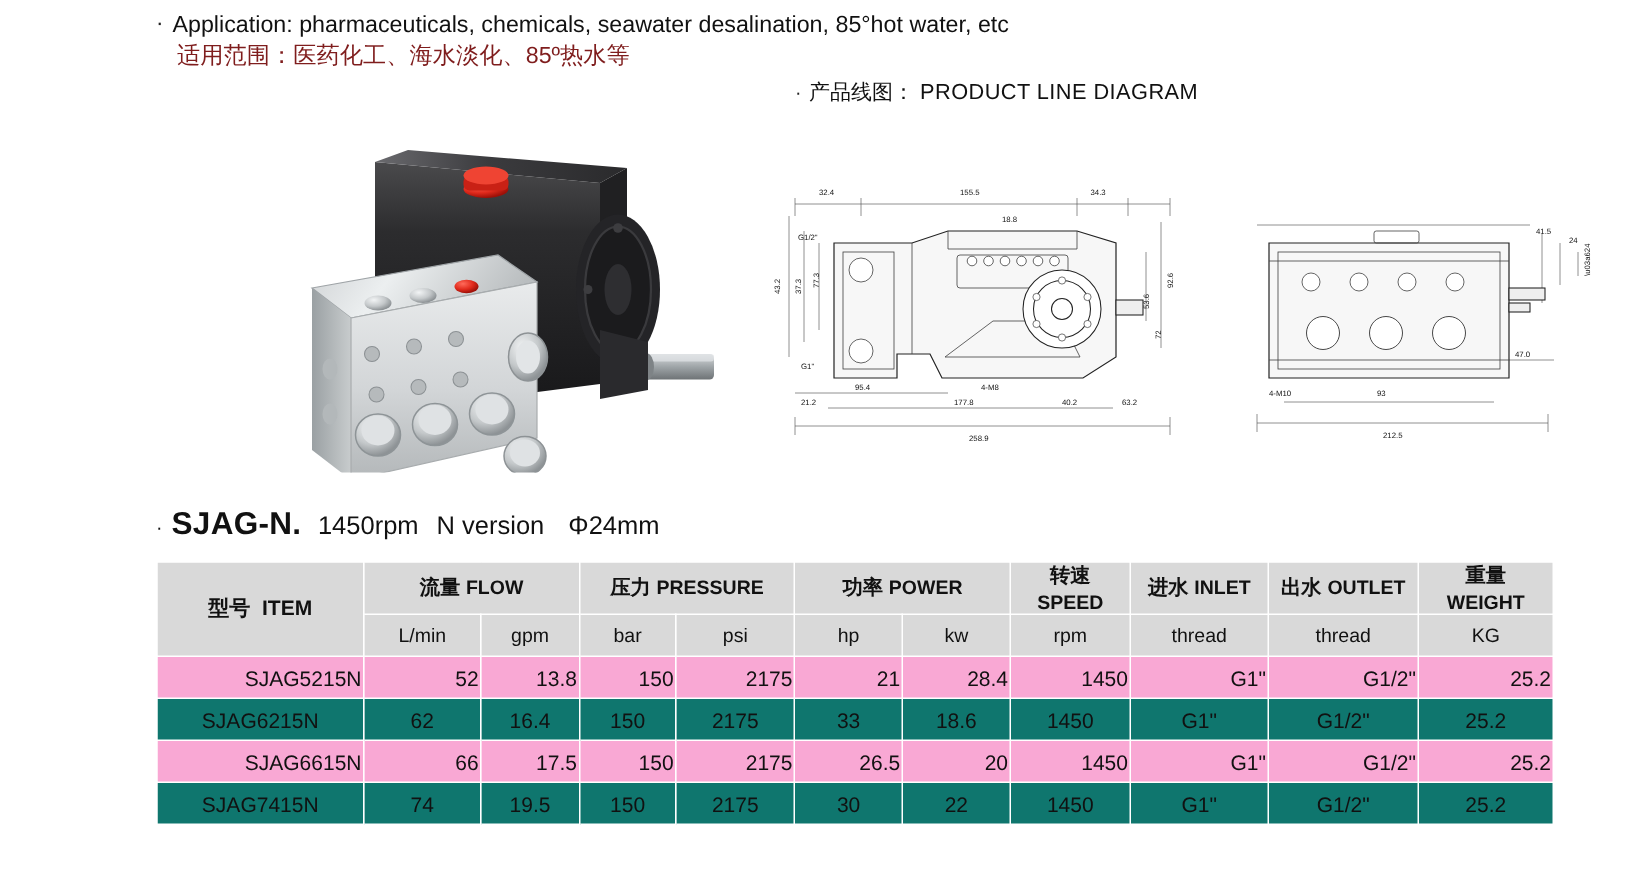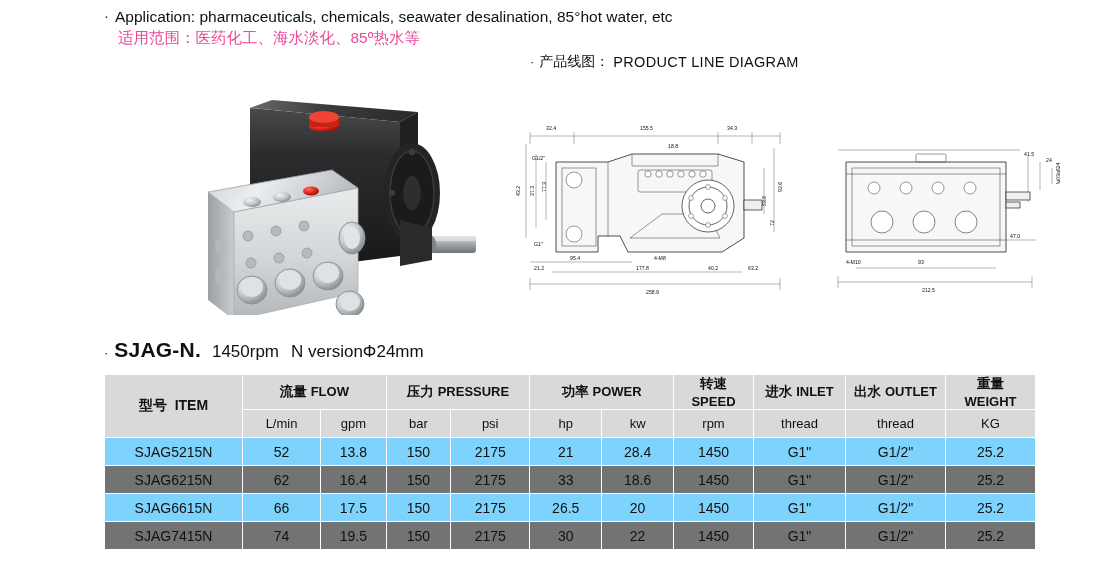--- a/index.html
+++ b/index.html
@@ -18,21 +18,21 @@
     position: absolute; left: 104px; top: 6px; width: 640px;
   }
   .bullet-row { display: flex; align-items: flex-start; }
   .bullet {
     font-size: 15px; line-height: 20px; color: #222; margin-right: 6px;
   }
   .app-line1 {
     font-size: 15.5px; line-height: 21px; color: #111; white-space: nowrap;
   }
   .app-line2 {
-    font-size: 15.5px; line-height: 22px; color: #ec4899; margin-left: 14px; white-space: nowrap;
+    font-size: 15.5px; line-height: 22px; color: #7f1d1d; margin-left: 14px; white-space: nowrap;
   }
 
   
   .pld-caption {
     position: absolute; left: 530px; top: 52px;
     display: flex; align-items: center;
     font-size: 15px; color: #111; white-space: nowrap;
   }
   .pld-caption .bullet { font-size: 13px; margin-right: 5px; }
   .pld-cn { font-size: 14px; margin-right: 4px; }
@@ -53,21 +53,21 @@
 
   
   .title-line {
     position: absolute; left: 104px; top: 338px;
     display: flex; align-items: baseline; white-space: nowrap;
   }
   .title-line .dot { font-size: 13px; margin-right: 6px; color: #111; }
   .t-model { font-size: 21px; font-weight: bold; color: #111; letter-spacing: .2px; }
   .t-rest { font-size: 17px; color: #111; margin-left: 11px; }
   .t-rest2 { font-size: 17px; color: #111; margin-left: 12px; }
-  .t-rest3 { font-size: 17px; color: #111; }
+  .t-rest3 { font-size: 17px; color: #111; margin-left: 16px; }
 
   
   table.spec {
     position: absolute; left: 104px; top: 374px;
     width: 932px;
     border-collapse: collapse;
     font-size: 13.5px;
   }
   table.spec th, table.spec td {
     border: 1px solid #ffffff;
@@ -82,22 +82,22 @@
     padding: 0 4px;
   }
   table.spec thead tr.hdr1 th { height: 31px; font-size: 14px; }
   table.spec thead tr.hdr2 th { height: 28px; font-size: 13px; font-weight: normal; }
   table.spec th.item-cell { font-size: 14.5px; }
   table.spec tbody td {
     height: 28px;
     font-size: 14px;
     color: #111;
   }
-  table.spec tbody tr.odd td { background: #7dd3fc; }
-  table.spec tbody tr.even td { background: #737373; }
+  table.spec tbody tr.odd td { background: #f9a8d4; text-align: right; }
+  table.spec tbody tr.even td { background: #0f766e; }
   table.spec tbody td.model { font-size: 14px; }
   .sub-cn { font-size: 13.5px; }
   .sub-en { font-size: 13px; }
 </style>
 </head>
 <body>
 
 <div class="page">
 
   <div class="app-block">

